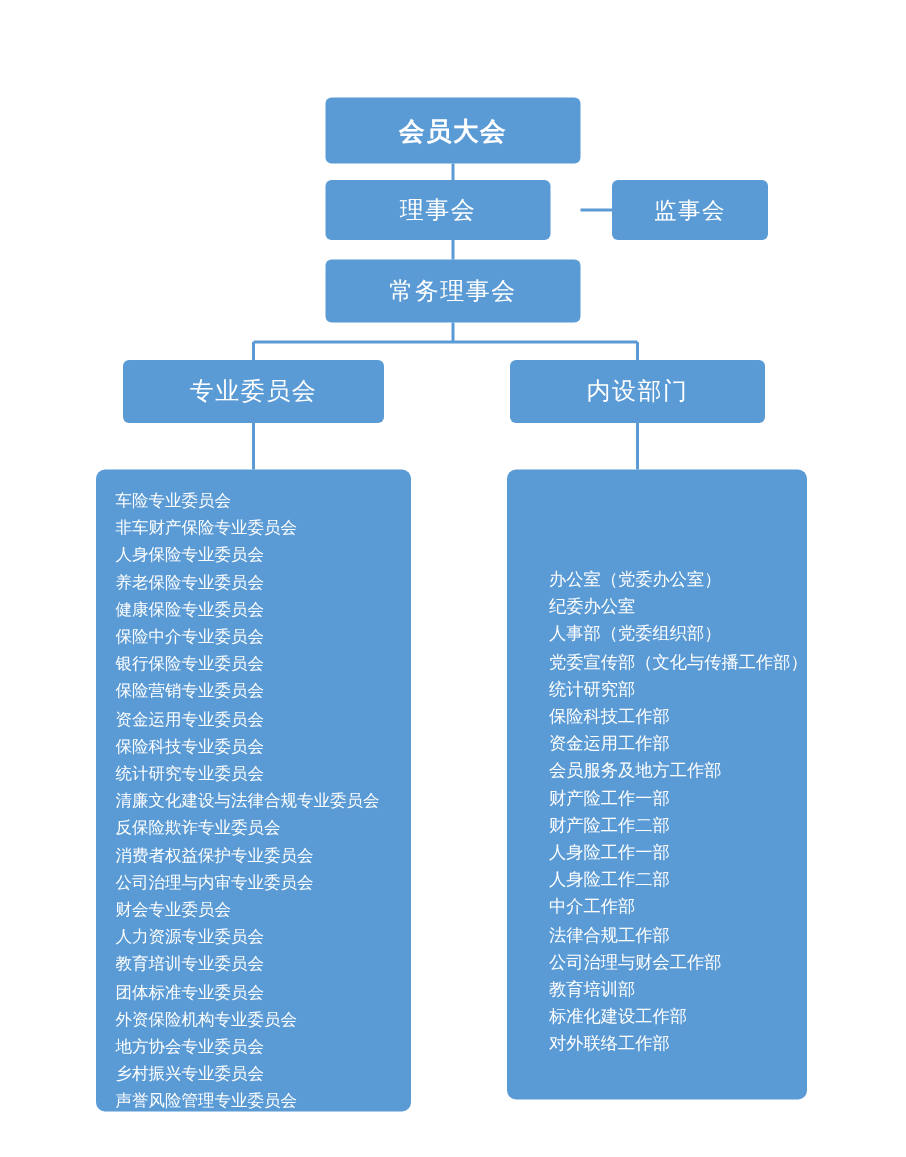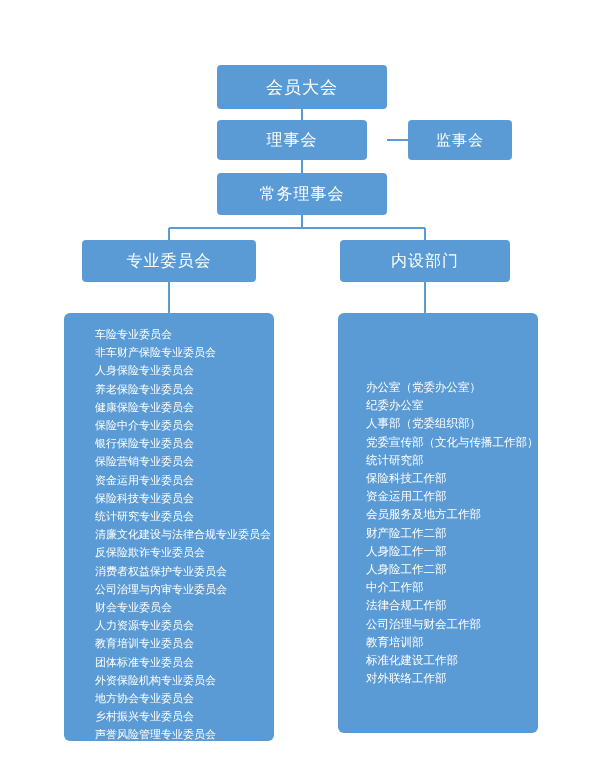--- a/index.html
+++ b/index.html
@@ -28,20 +28,21 @@
     display: flex;
     align-items: center;
     justify-content: center;
     text-align: center;
     box-sizing: border-box;
     letter-spacing: 1px;
   }
   .n-assembly {
     left: 217px; top: 65px; width: 170px; height: 44px;
     font-size: 17px;
+    font-weight: bold;
   }
   .n-council {
     left: 217px; top: 120px; width: 150px; height: 40px;
     font-size: 16px;
   }
   .n-supervisor {
     left: 408px; top: 120px; width: 104px; height: 40px;
     font-size: 15px;
   }
   .n-standing {
@@ -72,21 +73,21 @@
     left: 338px; top: 313px; width: 200px; height: 420px;
   }
   .p-list {
     margin: 0;
     padding: 0;
     list-style: none;
   }
   .p-committees .p-list li {
     font-size: 11px;
     line-height: 18.2px;
-    padding-left: 31px;
+    padding-left: 13px;
     white-space: nowrap;
   }
   .p-departments .p-list li {
     font-size: 11.5px;
     line-height: 18.2px;
     padding-left: 28px;
     white-space: nowrap;
   }
   .p-departments .p-list {
     padding-top: 53px;
@@ -177,20 +178,21 @@
   <div class="panel p-departments">
     <ul class="p-list">
       <li>办公室（党委办公室）</li>
       <li>纪委办公室</li>
       <li>人事部（党委组织部）</li>
       <li>党委宣传部（文化与传播工作部）</li>
       <li>统计研究部</li>
       <li>保险科技工作部</li>
       <li>资金运用工作部</li>
       <li>会员服务及地方工作部</li>
+      <li>财产险工作一部</li>
       <li>财产险工作二部</li>
       <li>人身险工作一部</li>
       <li>人身险工作二部</li>
       <li>中介工作部</li>
       <li>法律合规工作部</li>
       <li>公司治理与财会工作部</li>
       <li>教育培训部</li>
       <li>标准化建设工作部</li>
       <li>对外联络工作部</li>
     </ul>

